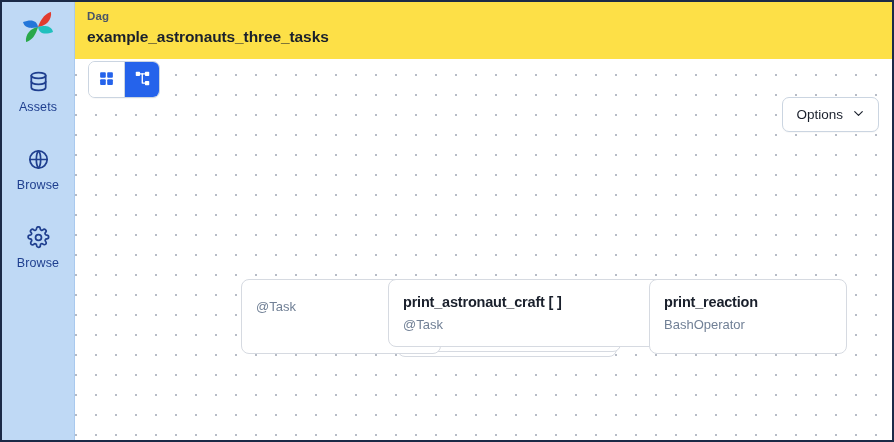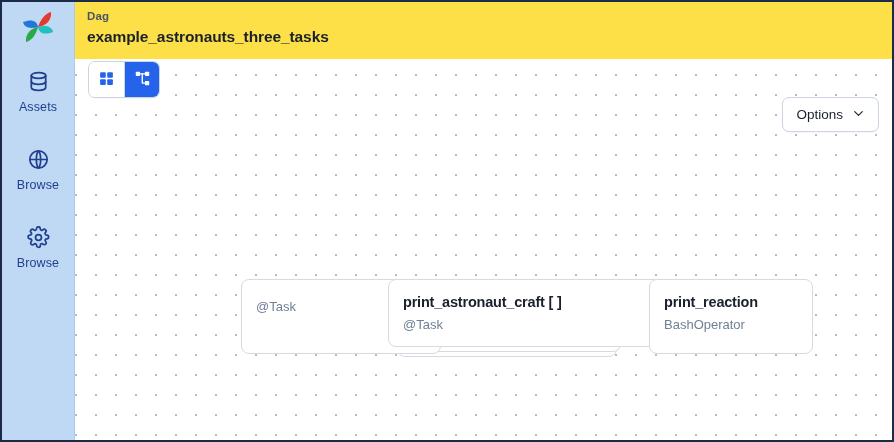--- a/index.html
+++ b/index.html
@@ -307,20 +307,20 @@
         <div class="node-sub">@Task</div>
       </div>
 
       <div class="stack-layer" style="left:322px; top:226px; width:220px; height:72px;"></div>
       <div class="stack-layer" style="left:318px; top:223px; width:228px; height:70px;"></div>
       <div class="node" style="left:313px; top:220px; width:281px; height:68px;">
         <div class="node-title">print_astronaut_craft [ ]</div>
         <div class="node-sub">@Task</div>
       </div>
 
-      <div class="node" style="left:574px; top:220px; width:164px; height:75px;">
+      <div class="node" style="left:574px; top:220px; width:198px; height:75px;">
         <div class="node-title">print_reaction</div>
         <div class="node-sub">BashOperator</div>
       </div>
 
     </div>
   </section>
 </div>
 
 </body></html>

